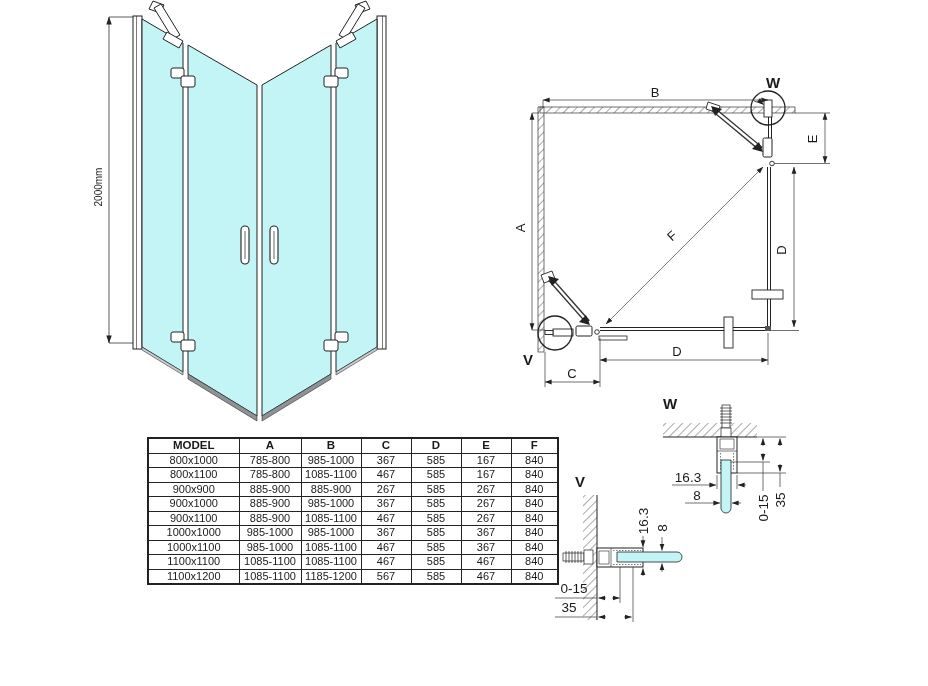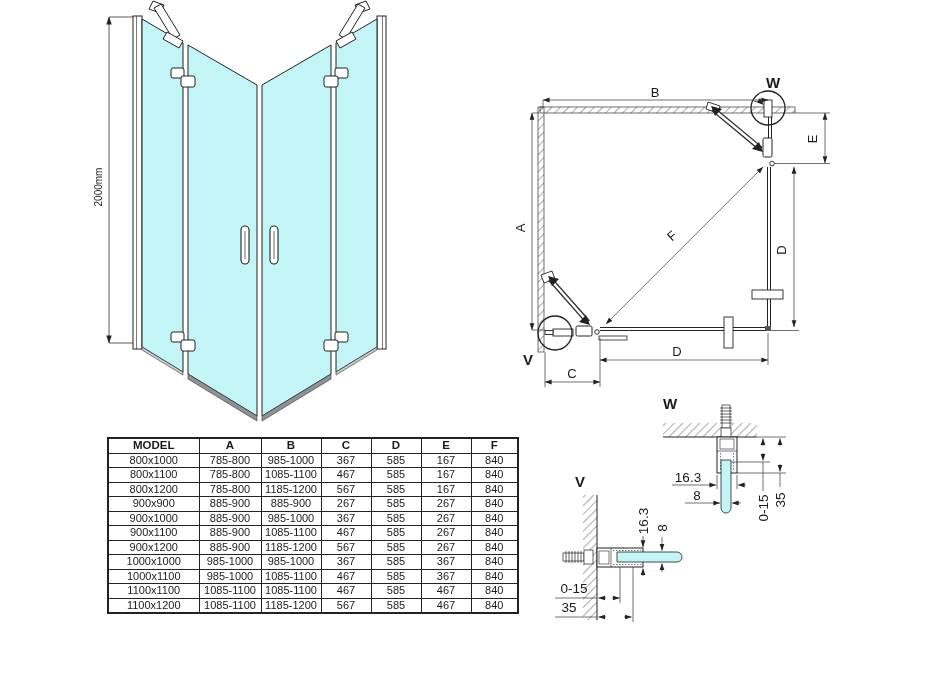--- a/index.html
+++ b/index.html
@@ -7,21 +7,21 @@
           font-family:"Liberation Sans",sans-serif;color:#1a1a1a;}
   .abs{position:absolute;}
   svg text{fill:#1a1a1a;font-family:"Liberation Sans",sans-serif;}
   .dimtxt{font-size:13px;}
   .dimtxt-sm{font-size:10px;}
   .dettxt{font-size:13.5px;}
   .circtxt{font-size:15px;font-weight:bold;}
   
   table.spec{border-collapse:collapse;table-layout:fixed;width:410px;
              font-size:11px;text-align:center;}
-  table.spec{border:2px solid #222;}
+  table.spec{border:2px solid #222;margin-left:40px;}
   table.spec th,table.spec td{border:1px solid #222;height:13.5px;padding:0;
              line-height:13.5px;white-space:nowrap;overflow:hidden;}
   table.spec th{font-weight:bold;font-size:11.5px;}
   col.c0{width:91px}col.c1{width:62px}col.c2{width:60px}col.c3{width:50px}
   col.c4{width:50px}col.c5{width:50px}col.c6{width:47px}
 </style>
 </head>
 <body>
 
 <div class="canvas">
@@ -321,29 +321,20 @@
         <tr>
           <td>800x1100</td>
           <td>785-800</td>
           <td>1085-1100</td>
           <td>467</td>
           <td>585</td>
           <td>167</td>
           <td>840</td>
         </tr>
         <tr>
-          <td>800x1200</td>
-          <td>785-800</td>
-          <td>1185-1200</td>
-          <td>567</td>
-          <td>585</td>
-          <td>167</td>
-          <td>840</td>
-        </tr>
-        <tr>
           <td>900x900</td>
           <td>885-900</td>
           <td>885-900</td>
           <td>267</td>
           <td>585</td>
           <td>267</td>
           <td>840</td>
         </tr>
         <tr>
           <td>900x1000</td>
@@ -357,60 +348,51 @@
         <tr>
           <td>900x1100</td>
           <td>885-900</td>
           <td>1085-1100</td>
           <td>467</td>
           <td>585</td>
           <td>267</td>
           <td>840</td>
         </tr>
         <tr>
-          <td>900x1200</td>
-          <td>885-900</td>
+          <td>1000x1000</td>
+          <td>985-1000</td>
+          <td>985-1000</td>
+          <td>367</td>
+          <td>585</td>
+          <td>367</td>
+          <td>840</td>
+        </tr>
+        <tr>
+          <td>1000x1100</td>
+          <td>985-1000</td>
+          <td>1085-1100</td>
+          <td>467</td>
+          <td>585</td>
+          <td>367</td>
+          <td>840</td>
+        </tr>
+        <tr>
+          <td>1100x1100</td>
+          <td>1085-1100</td>
+          <td>1085-1100</td>
+          <td>467</td>
+          <td>585</td>
+          <td>467</td>
+          <td>840</td>
+        </tr>
+        <tr>
+          <td>1100x1200</td>
+          <td>1085-1100</td>
           <td>1185-1200</td>
           <td>567</td>
           <td>585</td>
-          <td>267</td>
-          <td>840</td>
-        </tr>
-        <tr>
-          <td>1000x1000</td>
-          <td>985-1000</td>
-          <td>985-1000</td>
-          <td>367</td>
-          <td>585</td>
-          <td>367</td>
-          <td>840</td>
-        </tr>
-        <tr>
-          <td>1000x1100</td>
-          <td>985-1000</td>
-          <td>1085-1100</td>
-          <td>467</td>
-          <td>585</td>
-          <td>367</td>
-          <td>840</td>
-        </tr>
-        <tr>
-          <td>1100x1100</td>
-          <td>1085-1100</td>
-          <td>1085-1100</td>
-          <td>467</td>
-          <td>585</td>
-          <td>467</td>
-          <td>840</td>
-        </tr>
-        <tr>
-          <td>1100x1200</td>
-          <td>1085-1100</td>
-          <td>1185-1200</td>
-          <td>567</td>
-          <td>585</td>
           <td>467</td>
           <td>840</td>
         </tr>
       </tbody>
   </table>
 
 </div>
 
 </body></html>

